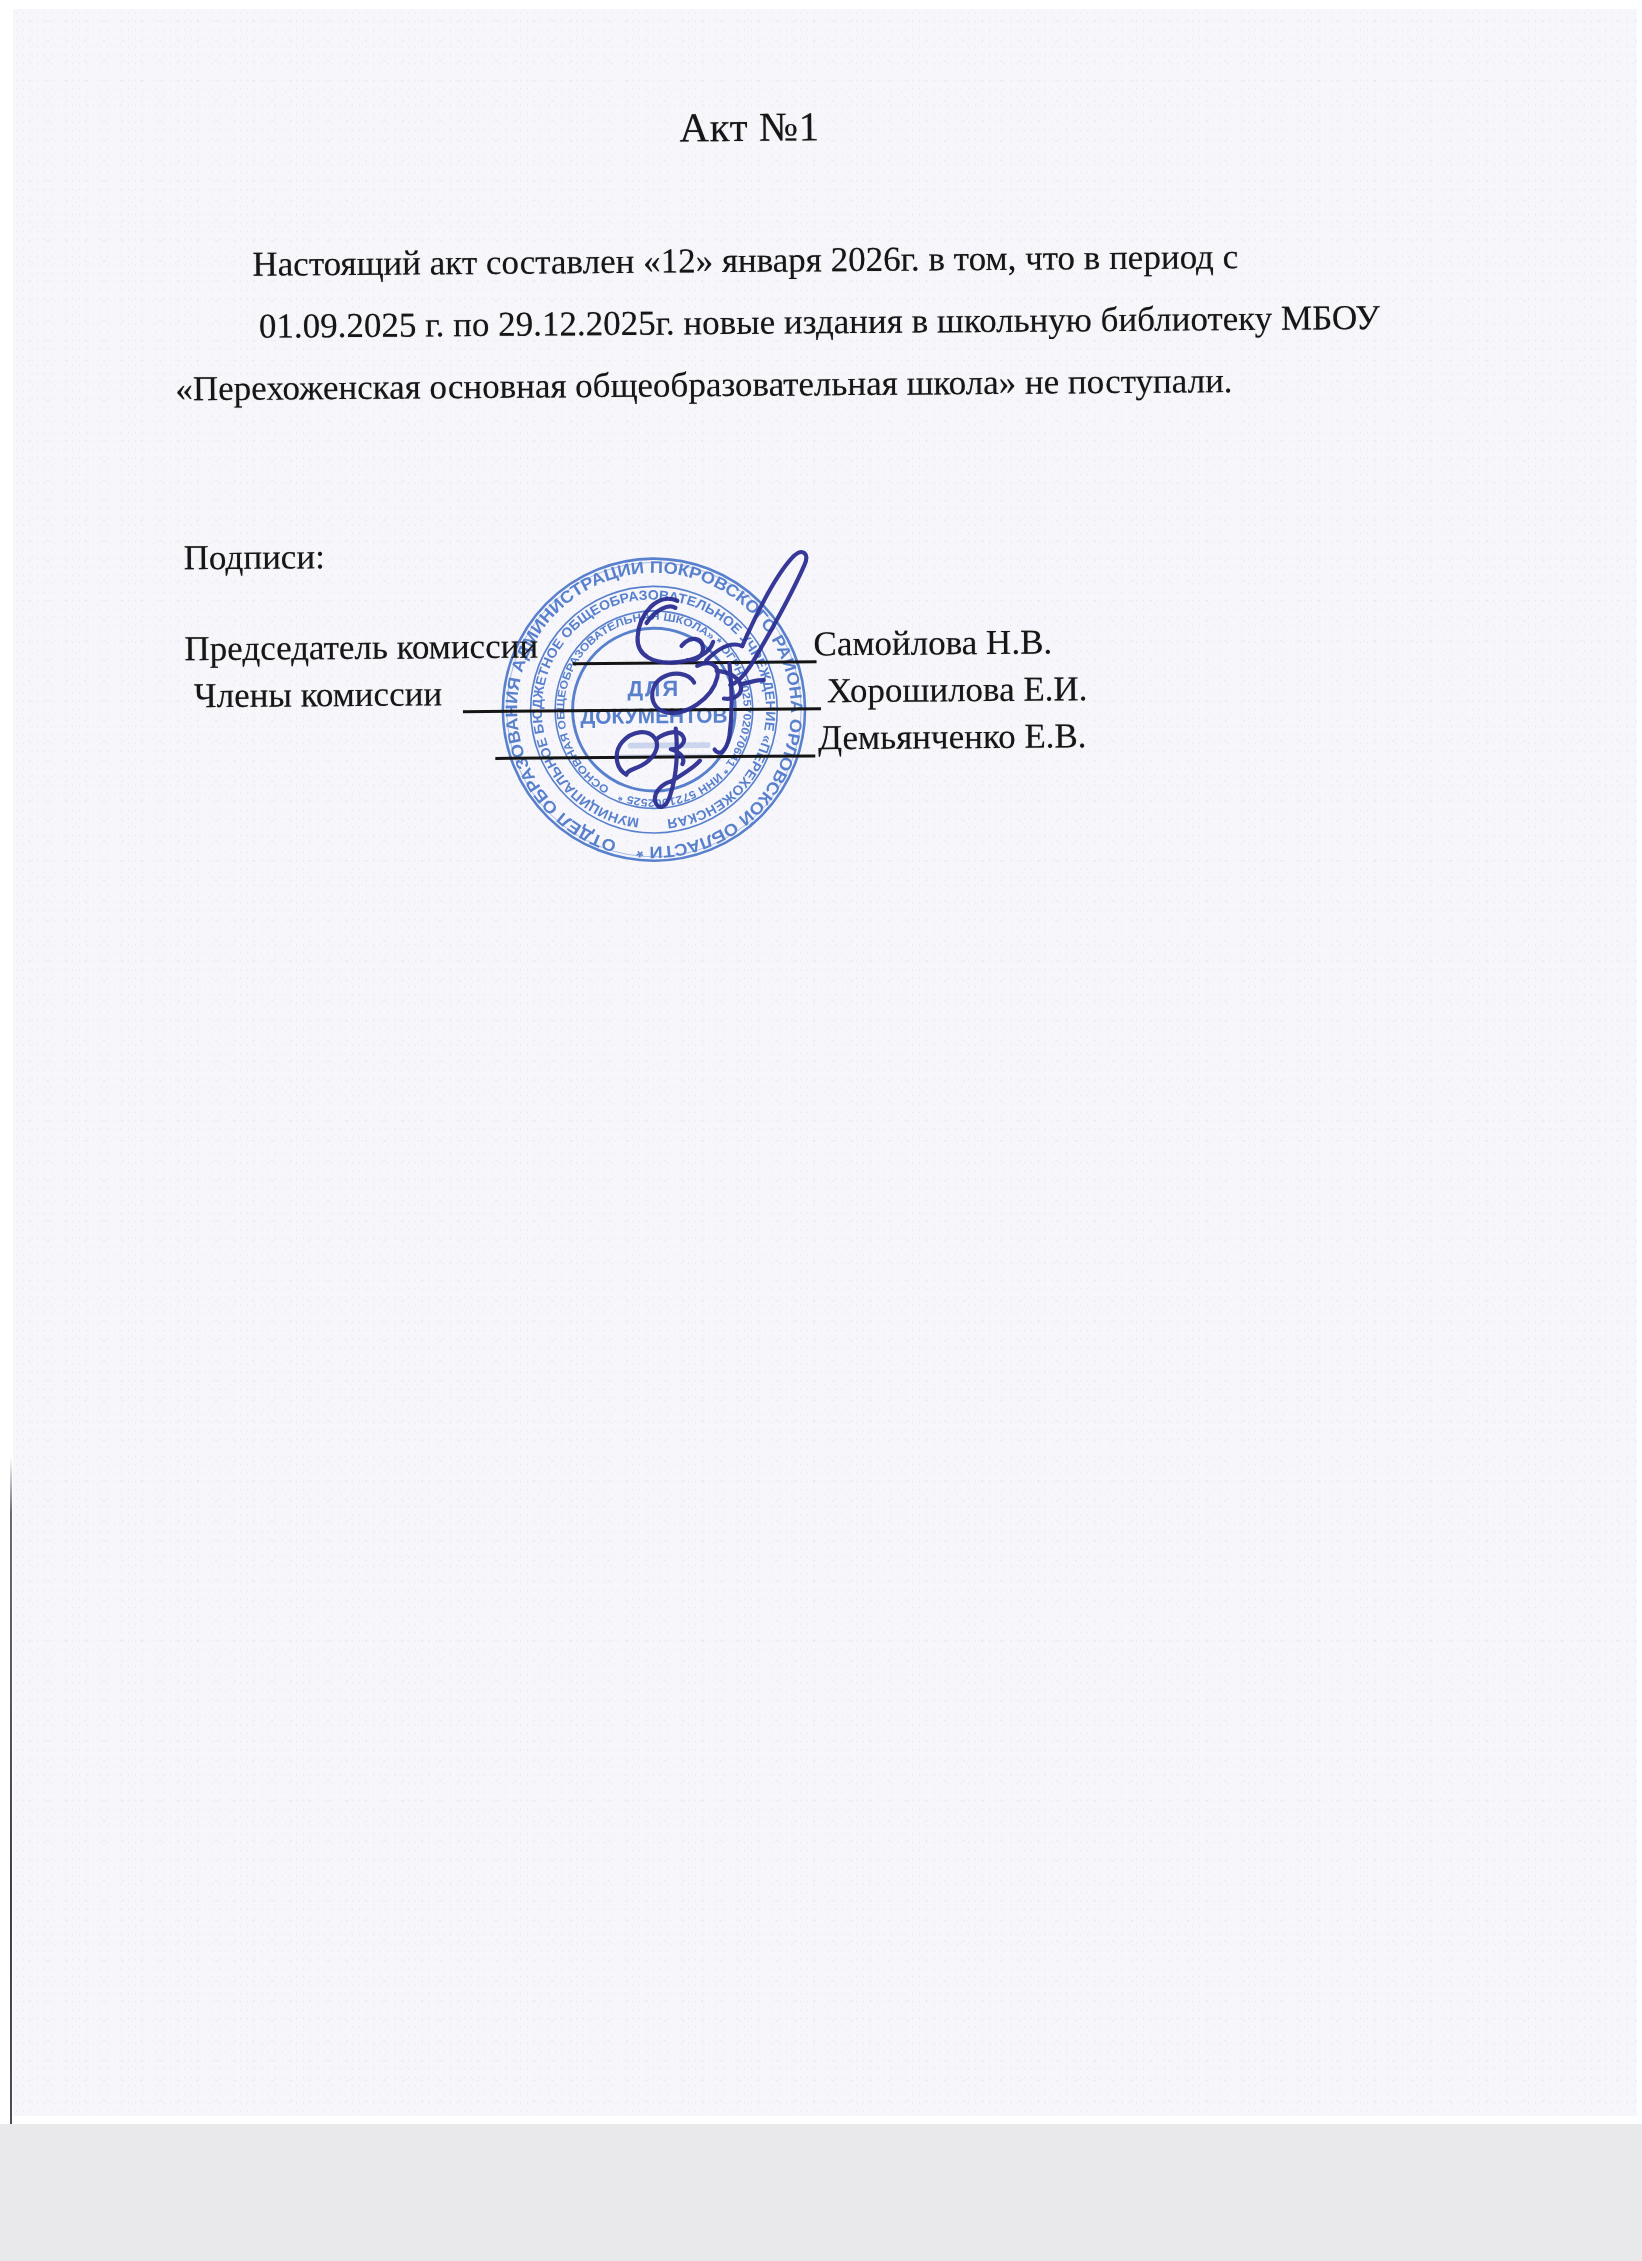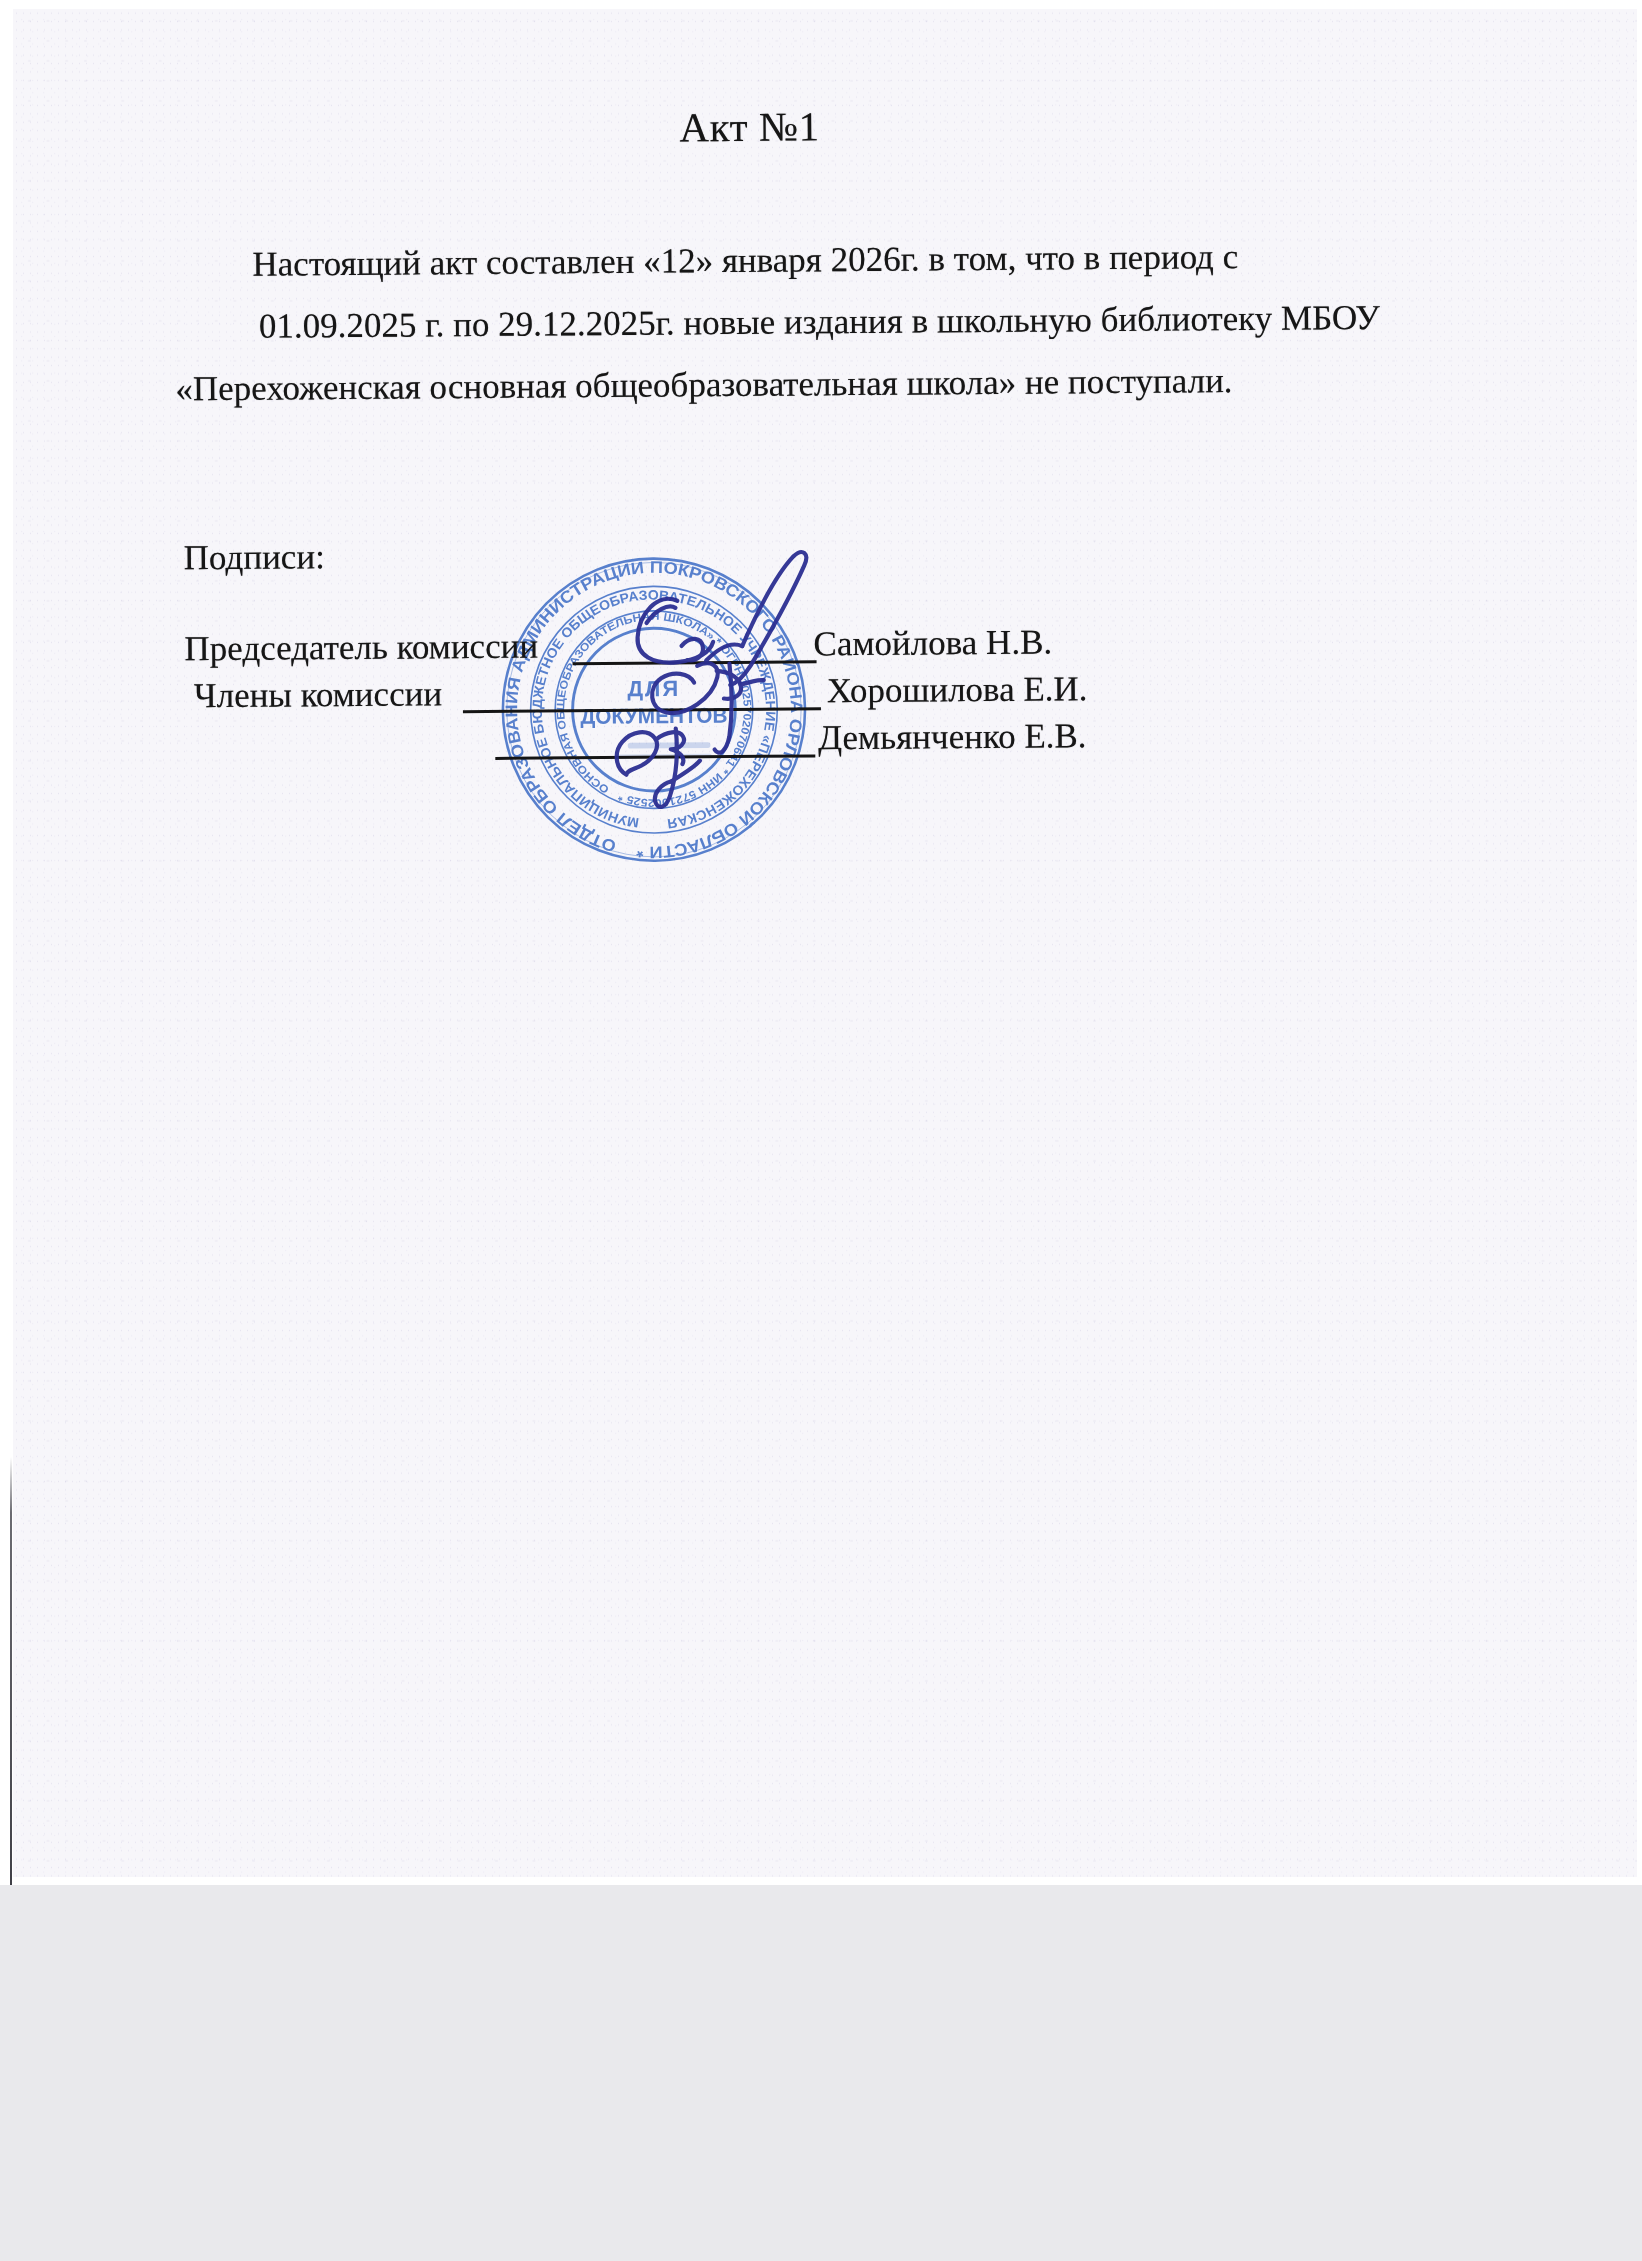--- a/index.html
+++ b/index.html
@@ -1,19 +1,19 @@
 <!DOCTYPE html>
 <html lang="ru" style="font-size:10.3px"><head>
 <meta charset="utf-8">
 <title>Акт №1</title>
 <style>
   html,body{margin:0;padding:0;background:#e9e9ec;}
   .page{
     position:relative;
-    width:1642px;height:1885px;
+    width:1642px;height:2124px;
     background:#ffffff;
     overflow:hidden;
     font-family:"Liberation Serif", serif;
     color:#161616;
   }
   
   .paper{
     position:absolute;
     top:9px;left:13px;right:5.2px;bottom:7.7px;
     background-color:#f7f6fa;

